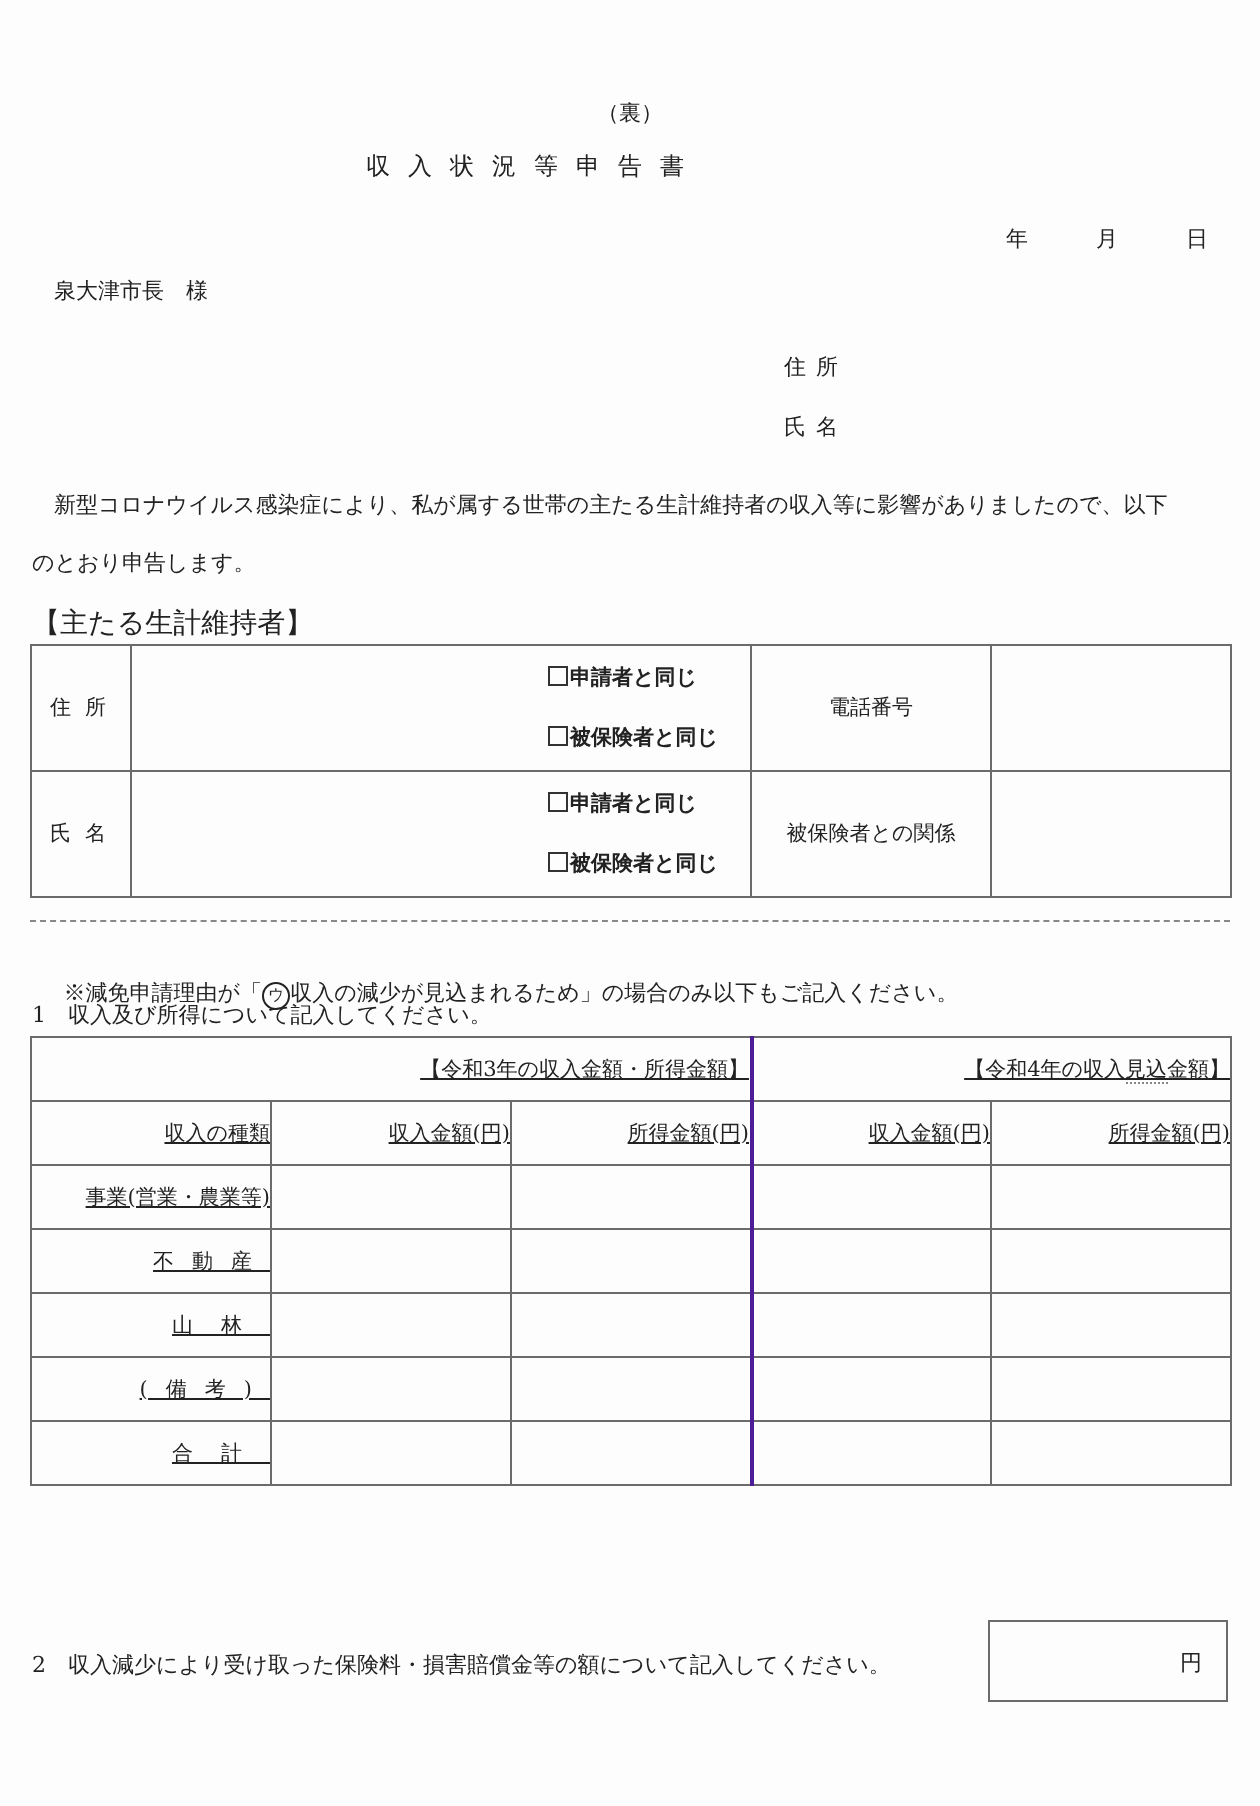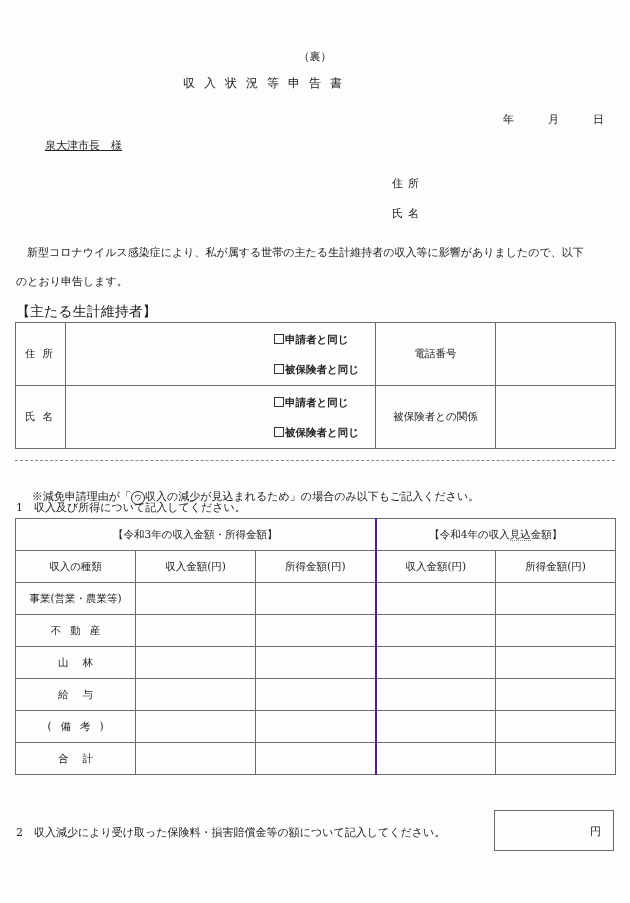--- a/index.html
+++ b/index.html
@@ -8,21 +8,21 @@
     font-family: "DejaVu Serif", "Liberation Serif", serif; color: #222;
     overflow: hidden;
   }
   .abs { position: absolute; white-space: nowrap; }
   .center { text-align: center; }
   #ura { left: 0; width: 630px; top: 49px; font-size: 11px; }
   #title { left: 0; width: 526px; top: 75px; font-size: 12px; letter-spacing: 9px; padding-left: 8px; box-sizing: border-box; }
   #date { right: 26px; top: 112px; font-size: 11px; }
   #date span { margin-left: 34px; }
   #date span:first-child { margin-left: 0; }
-  #addressee { left: 45px; top: 138px; font-size: 11px; text-decoration: underline; }
+  #addressee { left: 27px; top: 138px; font-size: 11px; }
   #appl-address { left: 392px; top: 176px; font-size: 11px; letter-spacing: 5px; }
   #appl-name { left: 392px; top: 206px; font-size: 11px; letter-spacing: 5px; }
   #body1 { left: 16px; top: 245px; font-size: 11px; text-indent: 11px; }
   #body2 { left: 16px; top: 274px; font-size: 11px; }
   #section-main { left: 16px; top: 303px; font-size: 14px; }
 
   table { border-collapse: collapse; position: absolute; table-layout: fixed; }
   td { border: 1px solid #6b6b6b; padding: 0; font-size: 10.5px; }
 
   #earner-table { left: 15px; top: 322px; width: 600px; }
@@ -32,21 +32,21 @@
   .checks div { line-height: 30px; text-align: left; display: inline-block; }
   .cb { display: inline-block; width: 8px; height: 8px; border: 1px solid #333; margin-right: 1px; vertical-align: -1px; }
   .ctr { text-align: center; }
 
   #divider { left: 15px; top: 460px; width: 600px; border-top: 1px dashed #888; }
   #note { left: 0; width: 511px; top: 489px; font-size: 11px; }
   .circ { display: inline-block; width: 12px; height: 12px; border: 1px solid #222; border-radius: 50%; font-size: 8px; line-height: 12px; text-align: center; vertical-align: 0px; }
 
   #q1 { left: 16px; top: 500px; font-size: 11px; }
   #income-table { left: 15px; top: 518px; width: 600px; }
-  #income-table td { height: 31px; text-align: center; }
+  #income-table td { height: 31px; text-align: right; text-decoration: underline; }
   #income-table .sep { border-left: 2px solid #4c1d95; }
   .u-dot { border-bottom: 1px dotted #888; }
   .spread { letter-spacing: 9px; padding-left: 9px !important; }
   .spread2 { letter-spacing: 14px; padding-left: 14px !important; }
 
   #q2 { left: 16px; top: 825px; font-size: 11px; }
   #amount-box { left: 494px; top: 810px; width: 120px; height: 41px; border: 1px solid #6b6b6b; box-sizing: border-box; }
   #amount-unit { position: absolute; right: 12px; top: 13px; font-size: 11px; }
 </style>
 </head>
@@ -138,27 +138,20 @@
     <td></td>
   </tr>
   <tr>
     <td class="spread2">山林</td>
     <td></td>
     <td></td>
     <td class="sep"></td>
     <td></td>
   </tr>
   <tr>
-    <td class="spread2">給与</td>
-    <td></td>
-    <td></td>
-    <td class="sep"></td>
-    <td></td>
-  </tr>
-  <tr>
     <td class="spread">(備考)</td>
     <td></td>
     <td></td>
     <td class="sep"></td>
     <td></td>
   </tr>
   <tr>
     <td class="spread2">合計</td>
     <td></td>
     <td></td>

